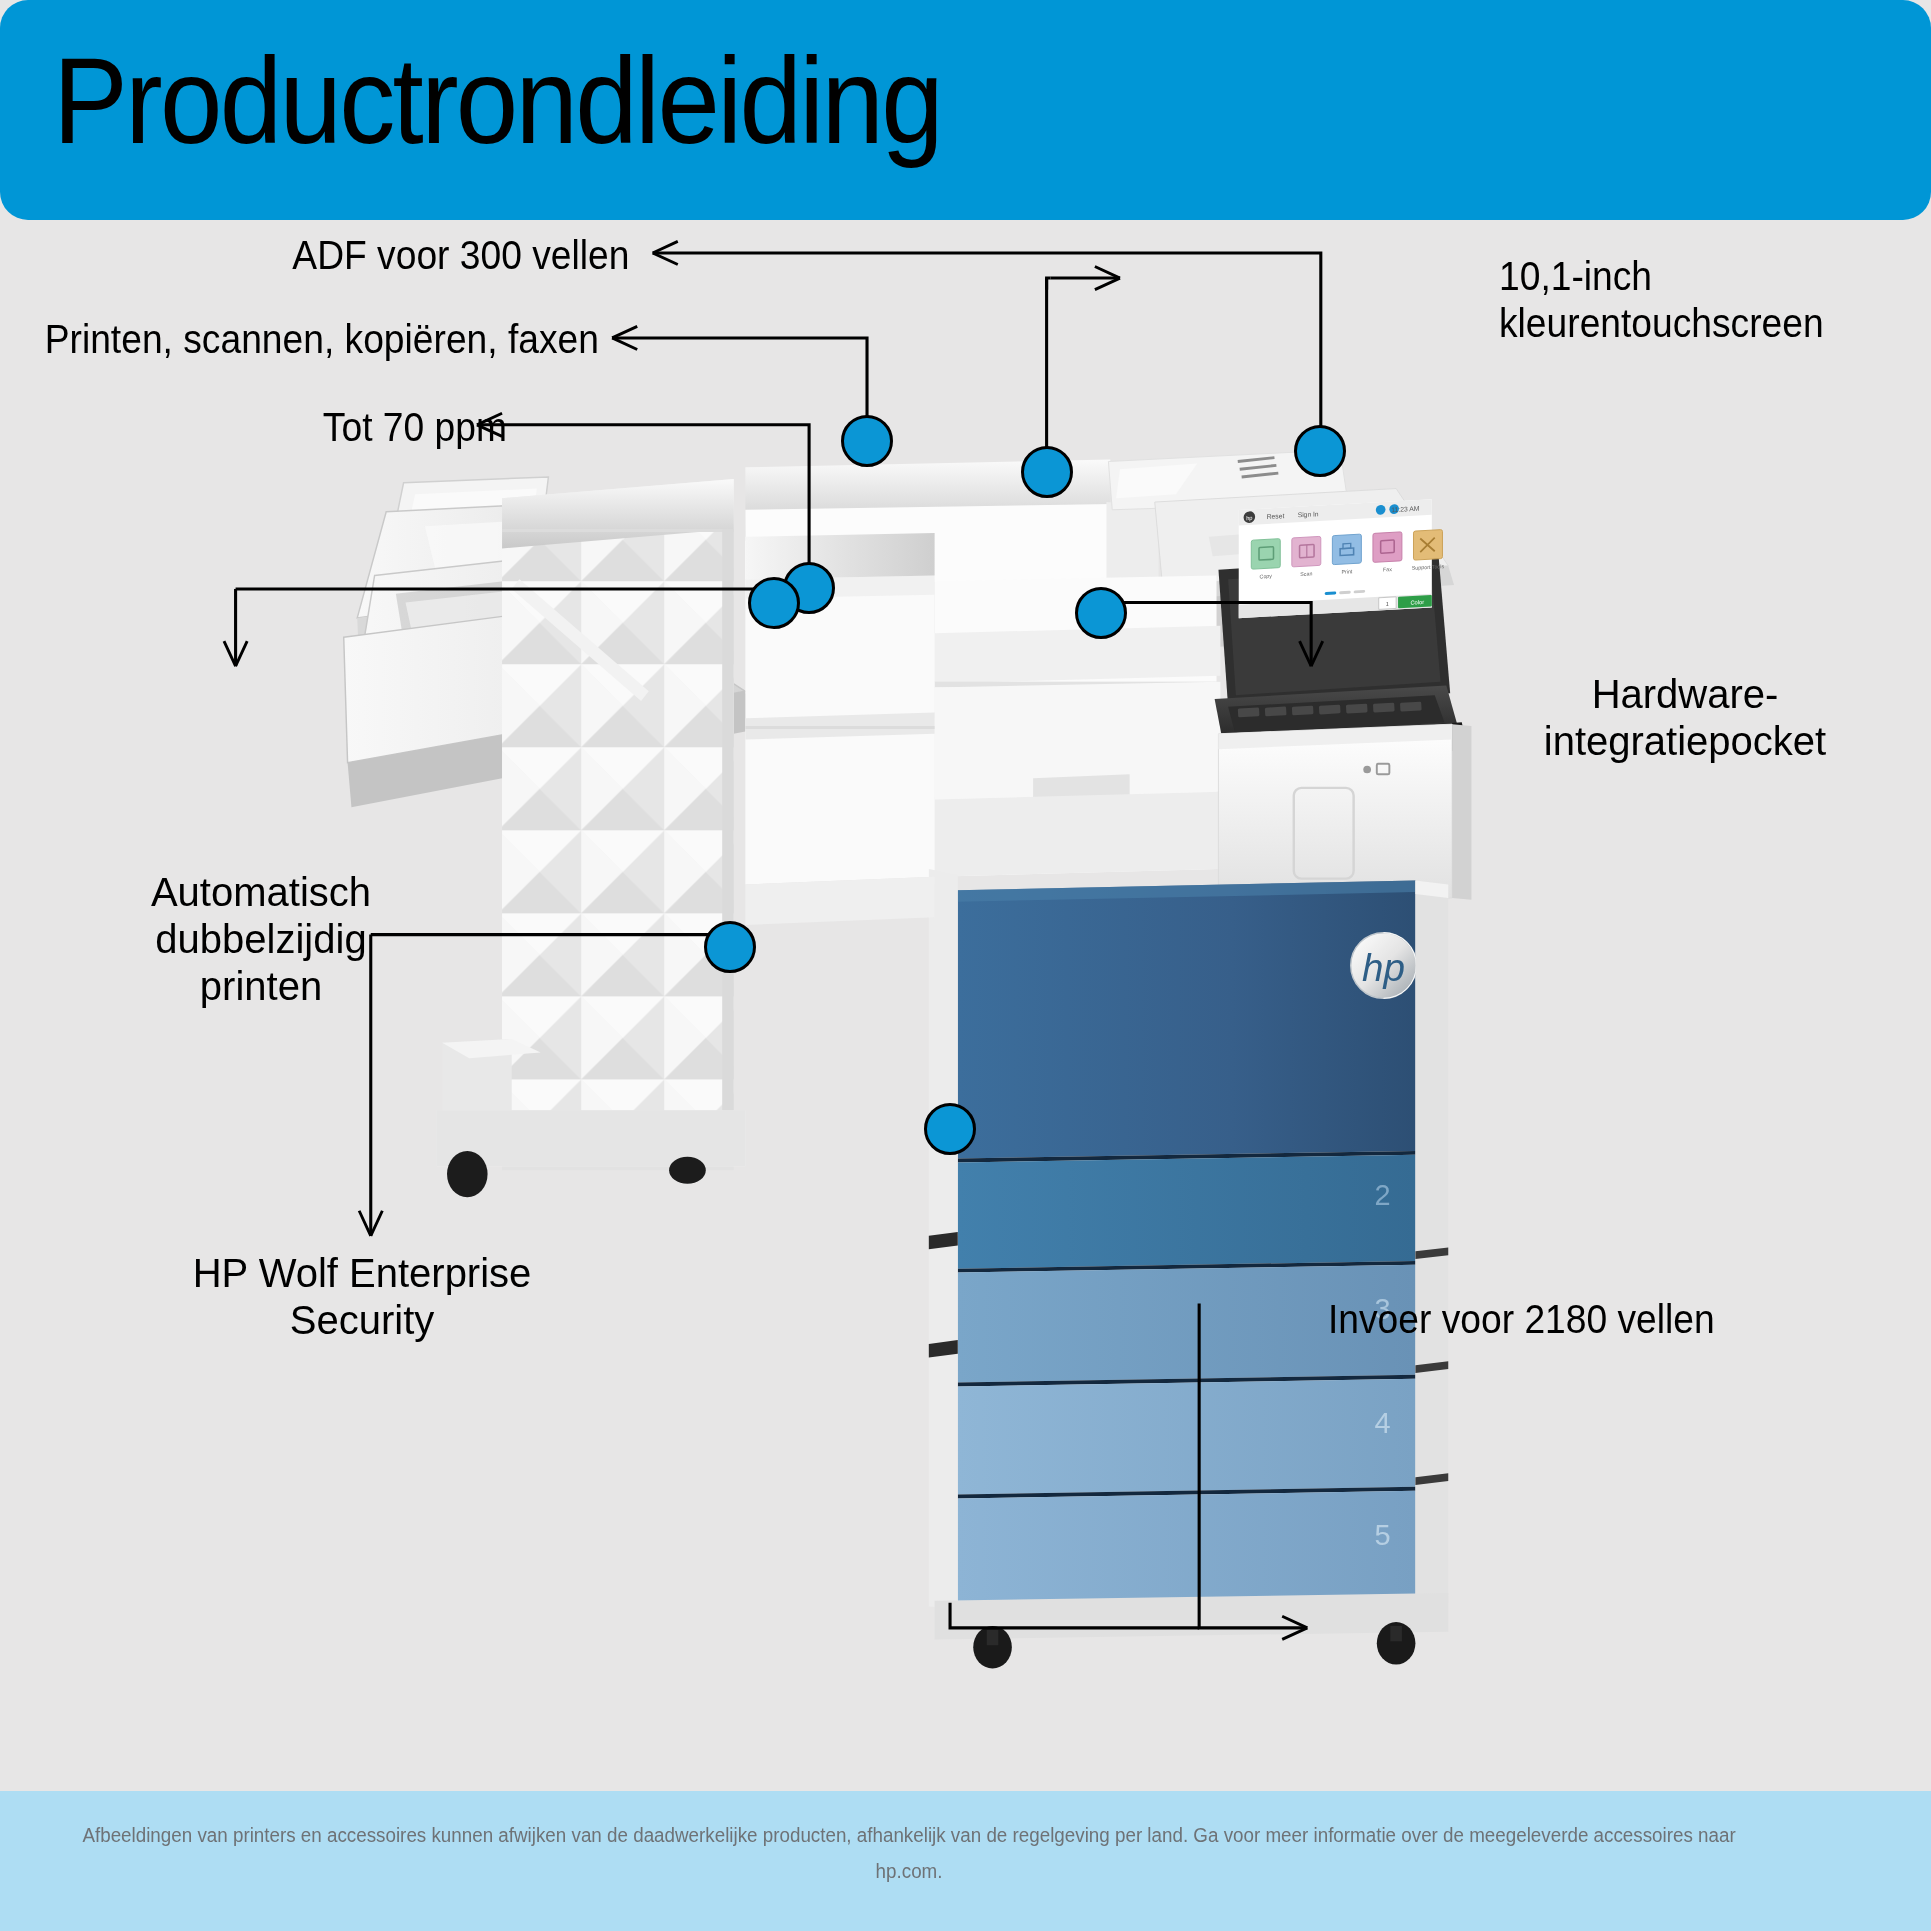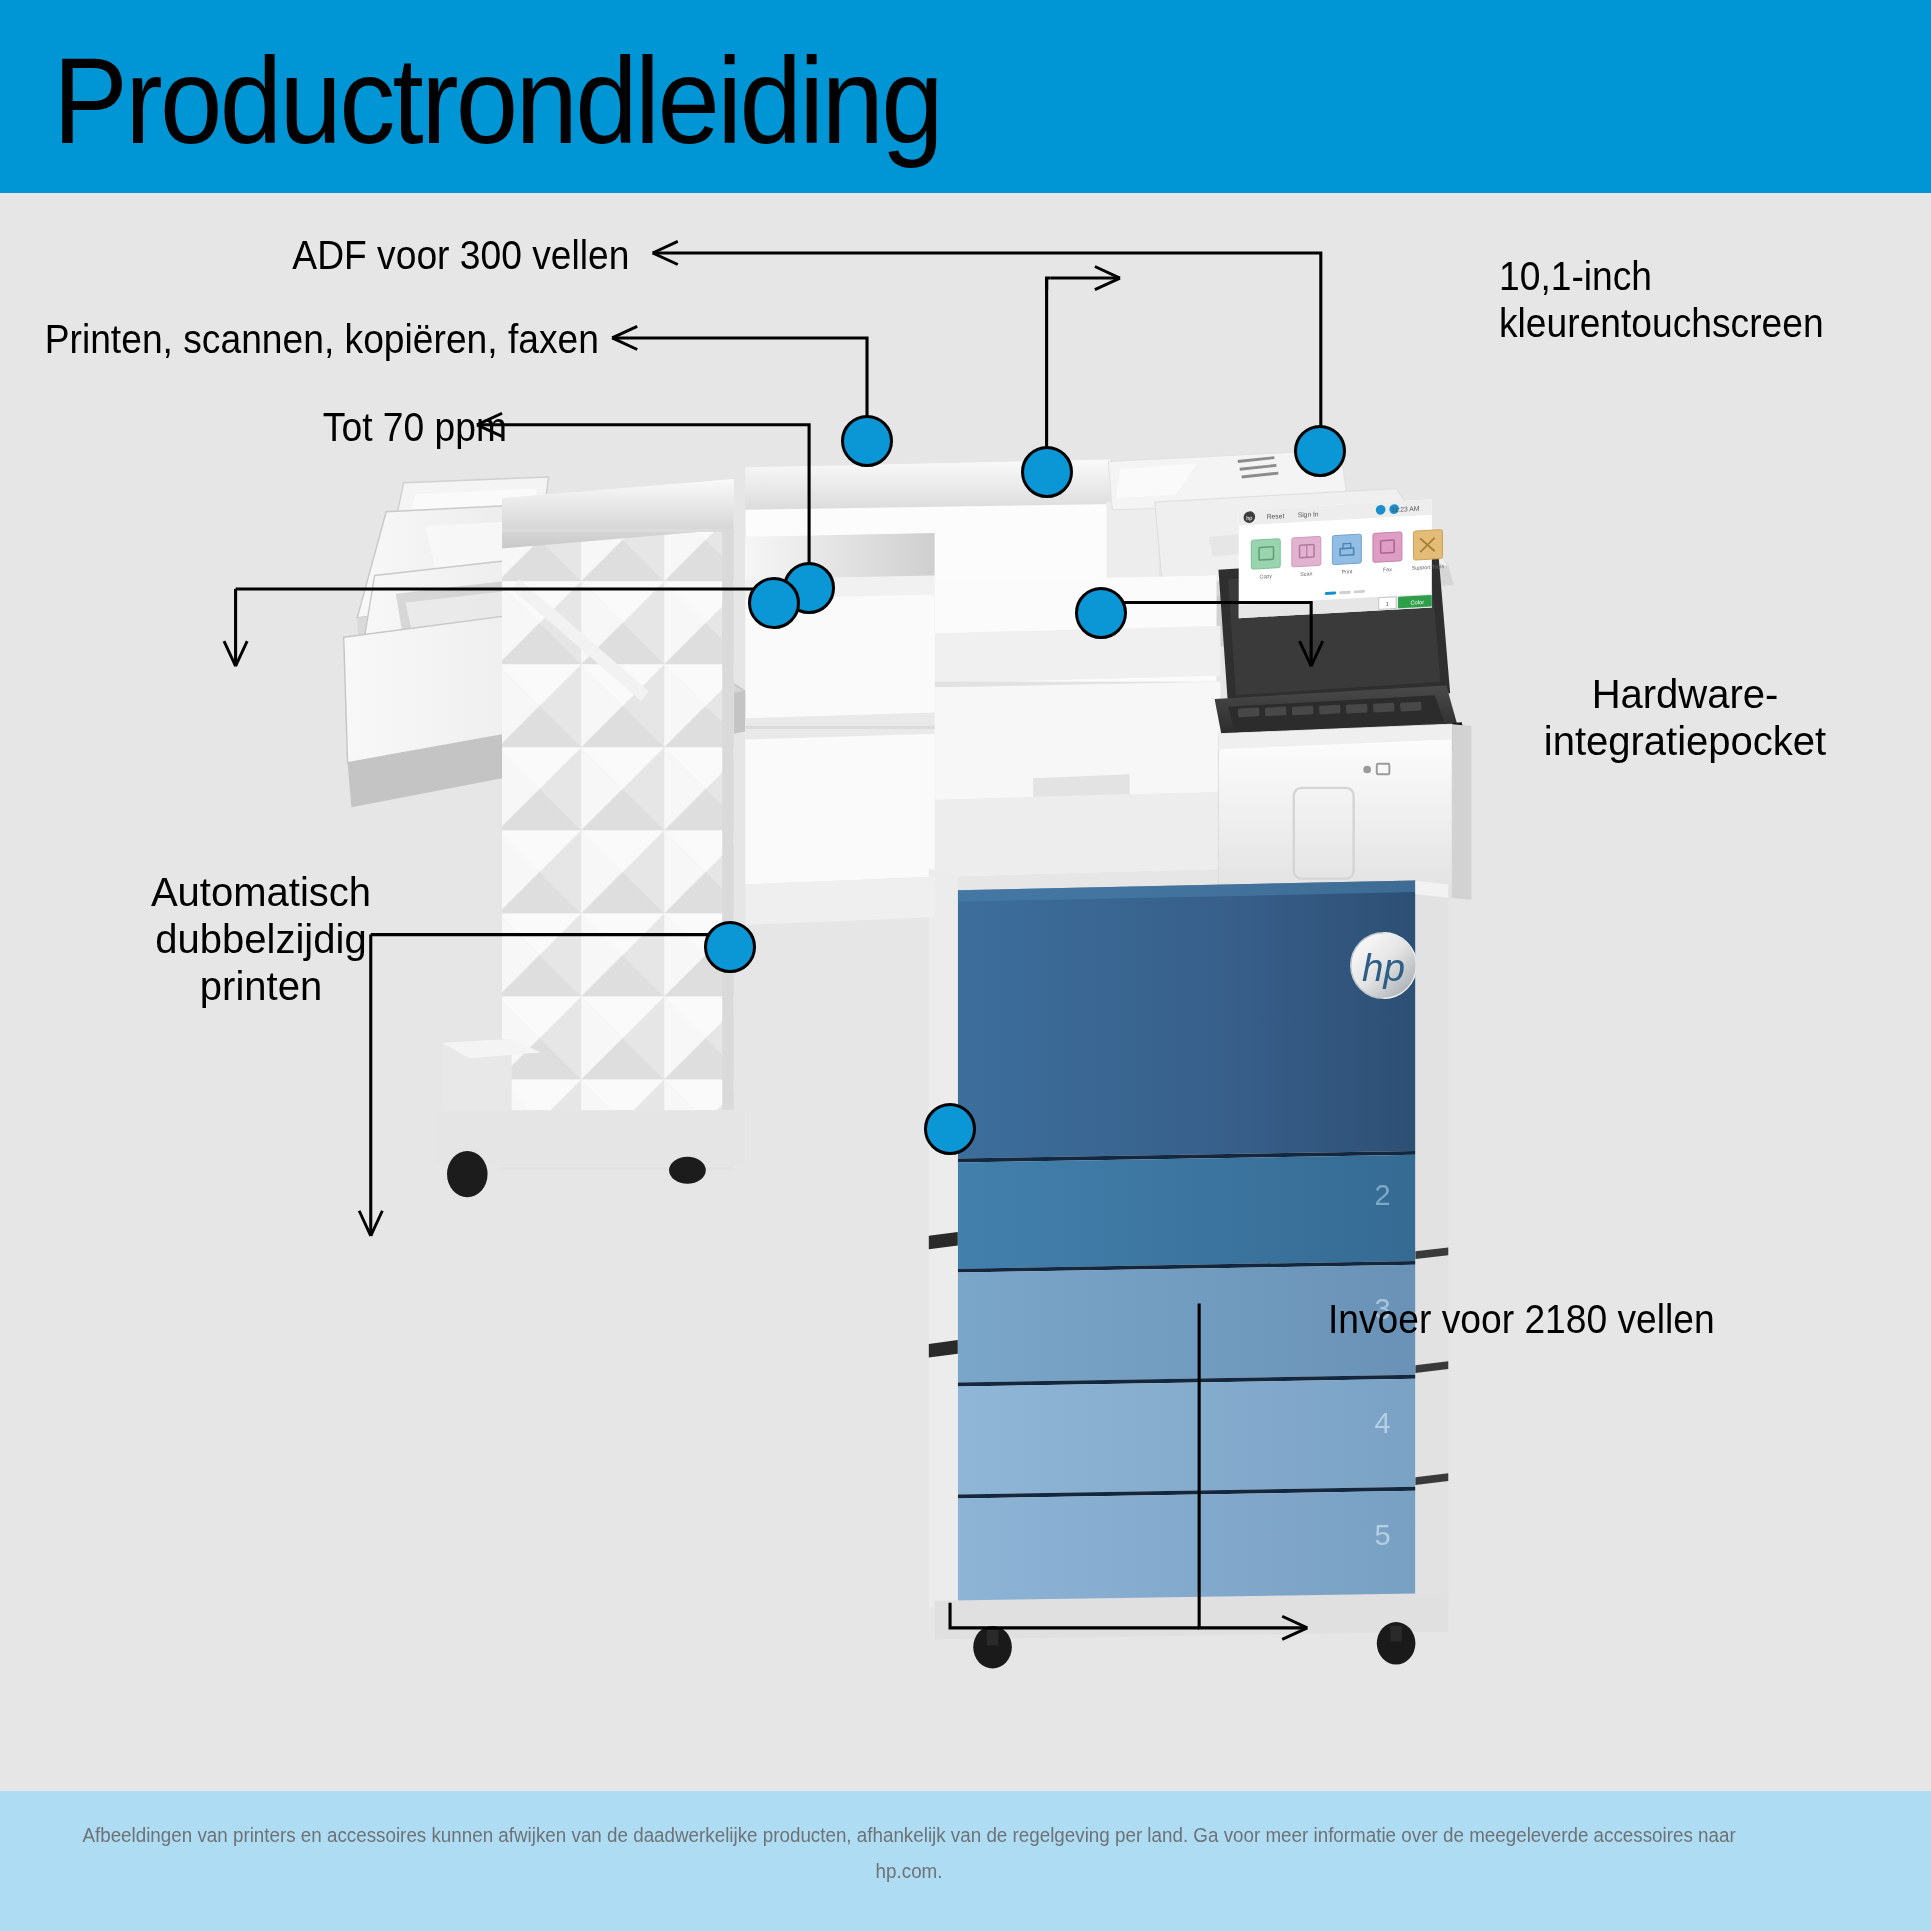--- a/index.html
+++ b/index.html
@@ -6,22 +6,23 @@
   body{
     width:1931px;height:1931px;
     background:#E7E6E6;
     font-family:"Liberation Sans", sans-serif;
     overflow:hidden;
   }
   #page{position:relative;width:1931px;height:1931px;overflow:hidden;background:#E7E6E6;}
 
   
   #header{
-    position:absolute;left:0;top:0;width:1931px;height:193px;
+    position:absolute;left:0;top:0;width:1931px;height:220px;
     background:#0096D6;
+    border-radius:28px;
   }
   #header-title{
     position:absolute;left:53px;top:29px;
     font-size:122px;line-height:145px;
     font-weight:400;color:#000;
     letter-spacing:-2.9px;
     font-stretch:condensed;
     transform:scaleX(.92);transform-origin:left top;
     white-space:nowrap;
   }
@@ -410,20 +411,22 @@
   <div class="label cond lbl-l" id="lbl-touchscreen">10,1-inch
 kleurentouchscreen</div>
 
   <div class="label lbl-c" id="lbl-duplex">Automatisch
 dubbelzijdig
 printen</div>
 
   <div class="label lbl-c" id="lbl-pocket">Hardware-
 integratiepocket</div>
 
+  <div class="label lbl-c" id="lbl-security">HP Wolf Enterprise
+Security</div>
 
   <div class="label cond lbl-l" id="lbl-input">Invoer voor 2180 vellen</div>
 
   <div id="footer">
     <div id="footer-text">Afbeeldingen van printers en accessoires kunnen afwijken van de daadwerkelijke producten, afhankelijk van de regelgeving per land. Ga voor meer informatie over de meegeleverde accessoires naar hp.com.</div>
   </div>
 
 </div>
 
 

